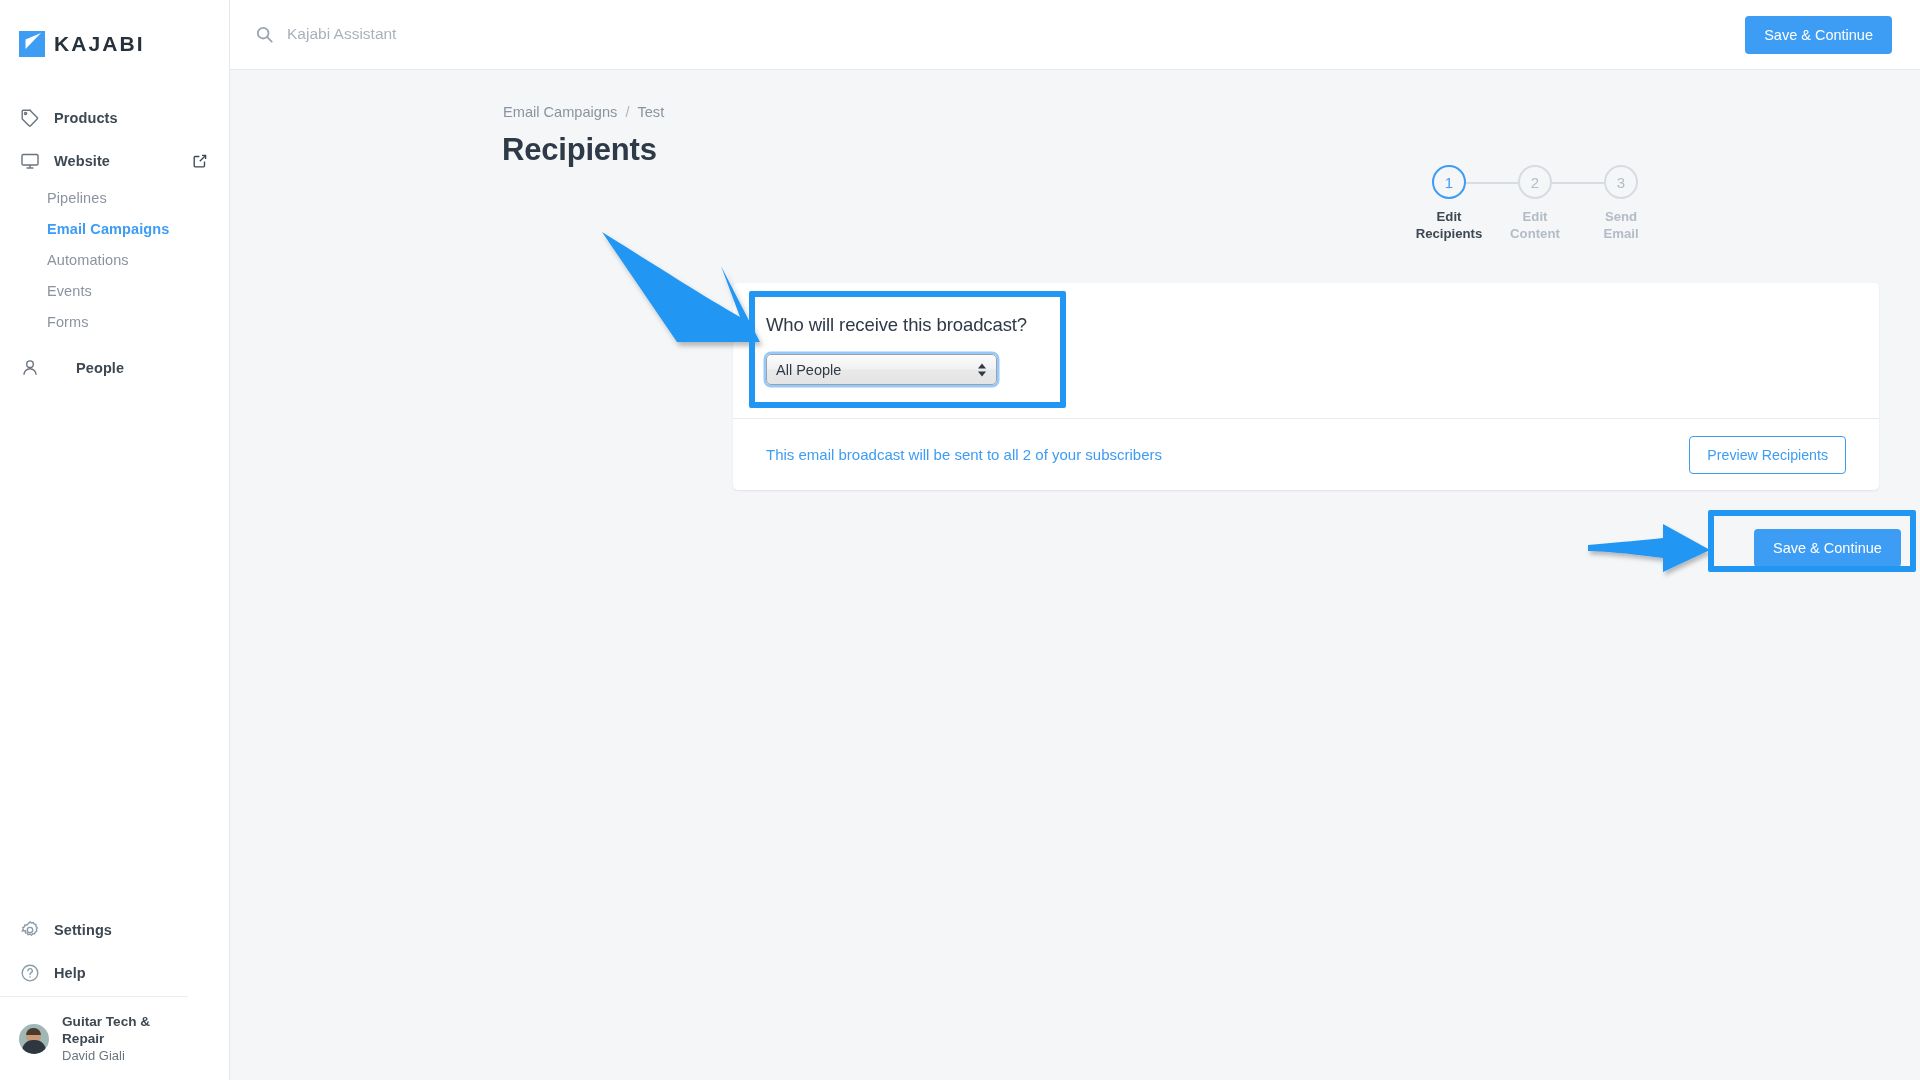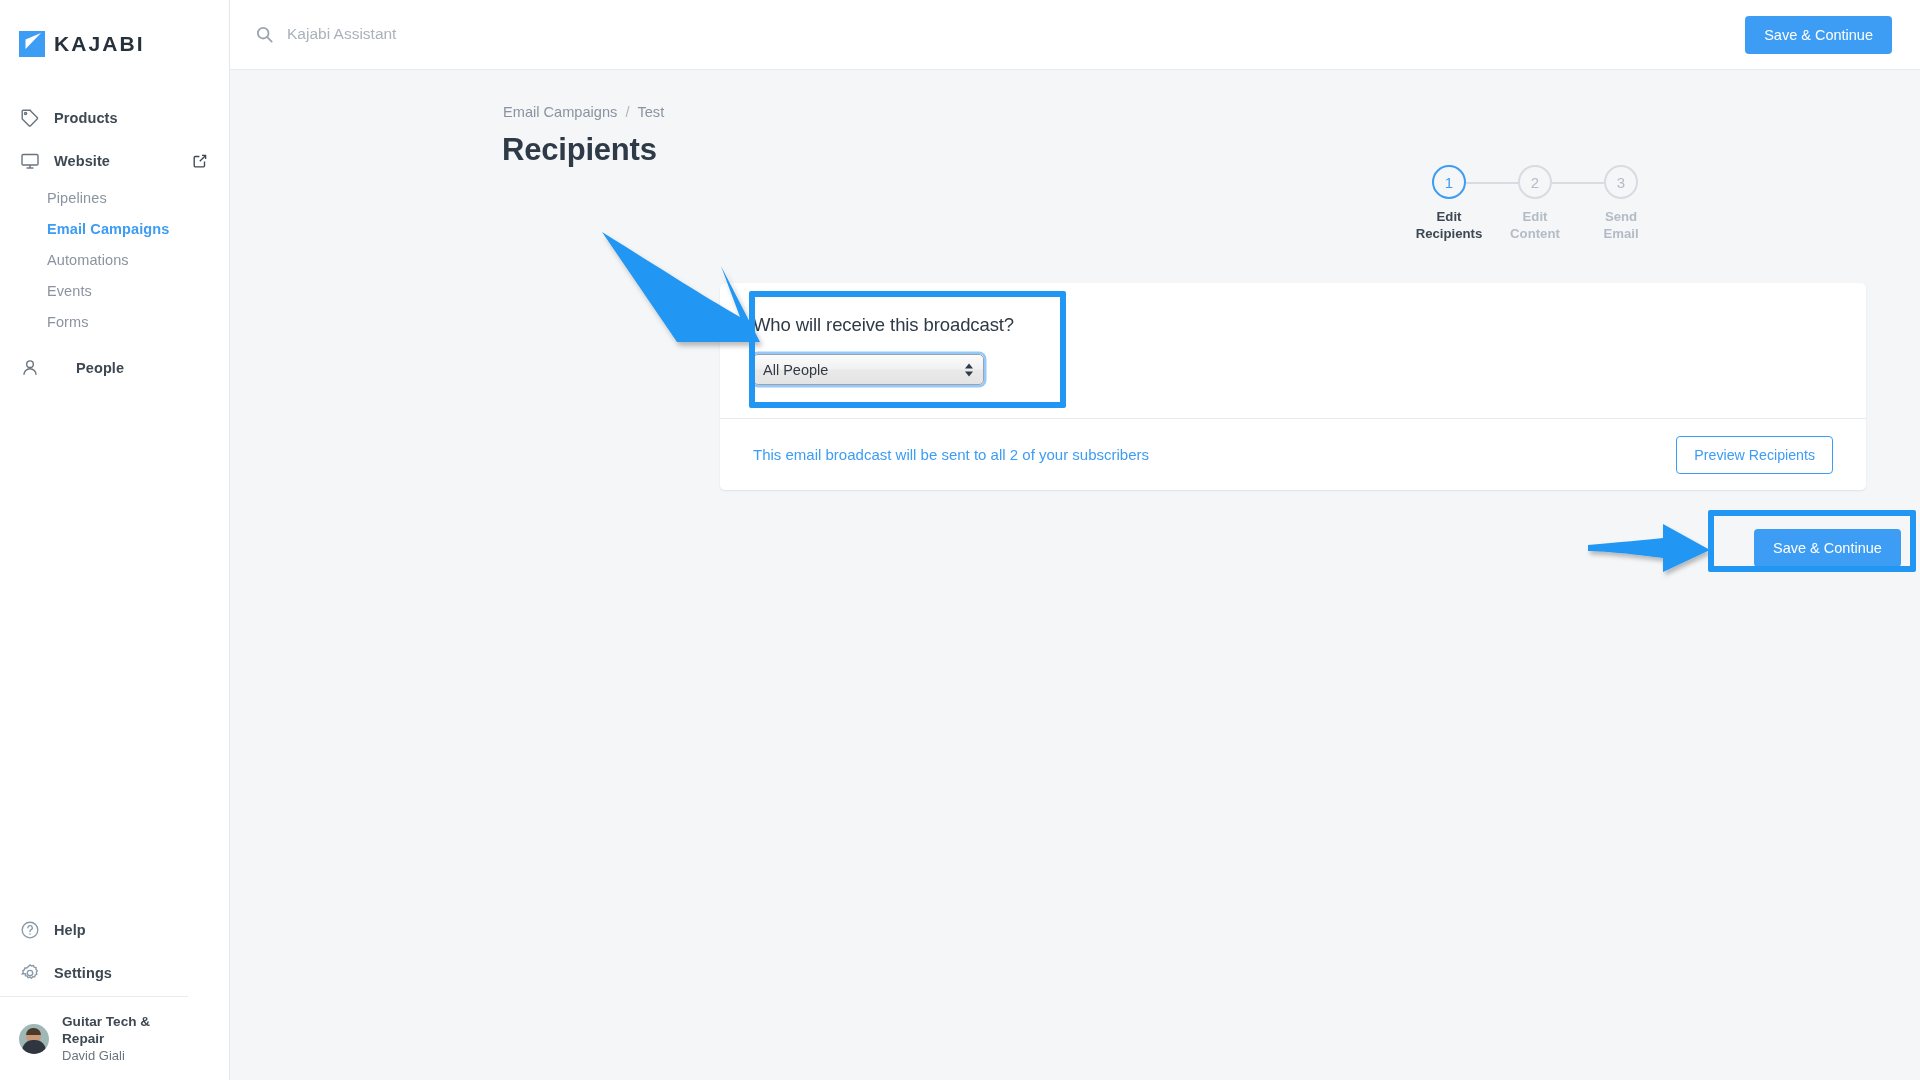--- a/index.html
+++ b/index.html
@@ -271,21 +271,21 @@
     left: -26px;
     width: 52px;
     height: 2px;
     background: #D6DCE2;
     z-index: 1;
   }
 
   
   .card {
     position: absolute;
-    left: 490px;
+    left: 503px;
     top: 213px;
     width: 1146px;
     background: #FFFFFF;
     border-radius: 5px;
     box-shadow: 0 1px 2px rgba(40,50,60,0.10);
   }
   .card-body {
     padding: 31px 33px 33px 33px;
     min-height: 135px;
   }
@@ -457,35 +457,35 @@
           </svg>
         </span>
         <span class="nav-label">People</span>
       </div>
     </div>
 
     <div class="nav-bottom">
       <div class="nav-item">
         <span class="nav-icon">
           <svg width="20" height="20" viewBox="0 0 20 20" fill="none" stroke="#8A99A6" stroke-width="1.35">
+            <circle cx="10" cy="10" r="2.7"></circle>
+            <path d="M10 1.9 l1.5 1.1 1.8-.5.9 1.7 1.8.4-.1 1.9 1.4 1.3-1 1.6.5 1.8-1.7.9-.4 1.8-1.9-.1-1.3 1.4-1.6-1-1.8.5-.9-1.7-1.8-.4.1-1.9L2.3 11l1-1.6-.5-1.8 1.7-.9.4-1.8 1.9.1z"></path>
+          </svg>
+        </span>
+        <span class="nav-label">Settings</span>
+      </div>
+      <div class="nav-item">
+        <span class="nav-icon">
+          <svg width="20" height="20" viewBox="0 0 20 20" fill="none" stroke="#8A99A6" stroke-width="1.35">
             <circle cx="10" cy="10" r="7.8"></circle>
             <path d="M7.9 7.8 a2.2 2.2 0 1 1 2.9 2.1 c-.55.2-.8.65-.8 1.25v.4" stroke-linecap="round"></path>
             <circle cx="10" cy="14.1" r="0.75" fill="#8A99A6" stroke="none"></circle>
           </svg>
         </span>
         <span class="nav-label">Help</span>
-      </div>
-      <div class="nav-item">
-        <span class="nav-icon">
-          <svg width="20" height="20" viewBox="0 0 20 20" fill="none" stroke="#8A99A6" stroke-width="1.35">
-            <circle cx="10" cy="10" r="2.7"></circle>
-            <path d="M10 1.9 l1.5 1.1 1.8-.5.9 1.7 1.8.4-.1 1.9 1.4 1.3-1 1.6.5 1.8-1.7.9-.4 1.8-1.9-.1-1.3 1.4-1.6-1-1.8.5-.9-1.7-1.8-.4.1-1.9L2.3 11l1-1.6-.5-1.8 1.7-.9.4-1.8 1.9.1z"></path>
-          </svg>
-        </span>
-        <span class="nav-label">Settings</span>
       </div>
     </div>
 
     <div class="user-block">
       <span class="avatar">
         <i class="head"></i>
           <i class="hair"></i>
           <i class="body"></i>
       </span>
       <span>

